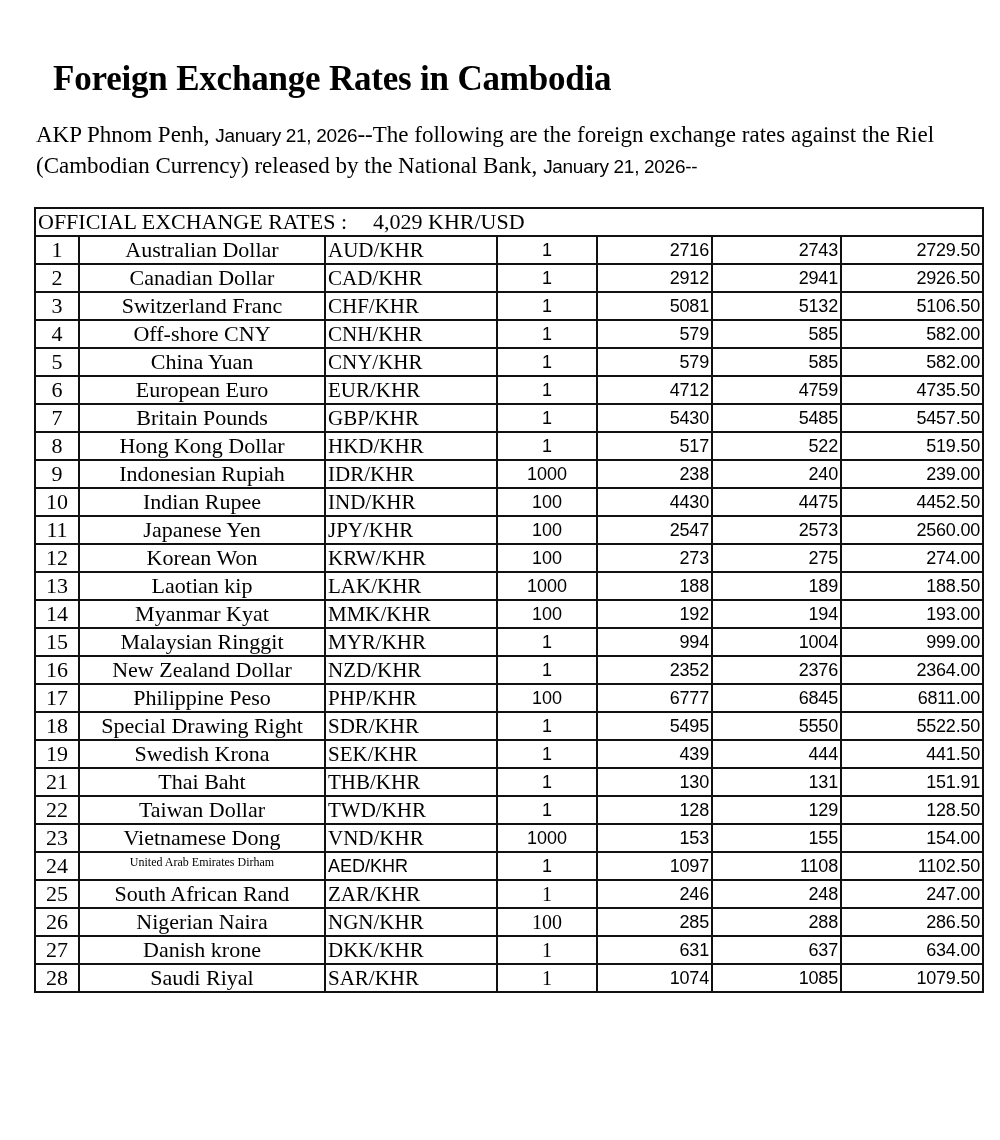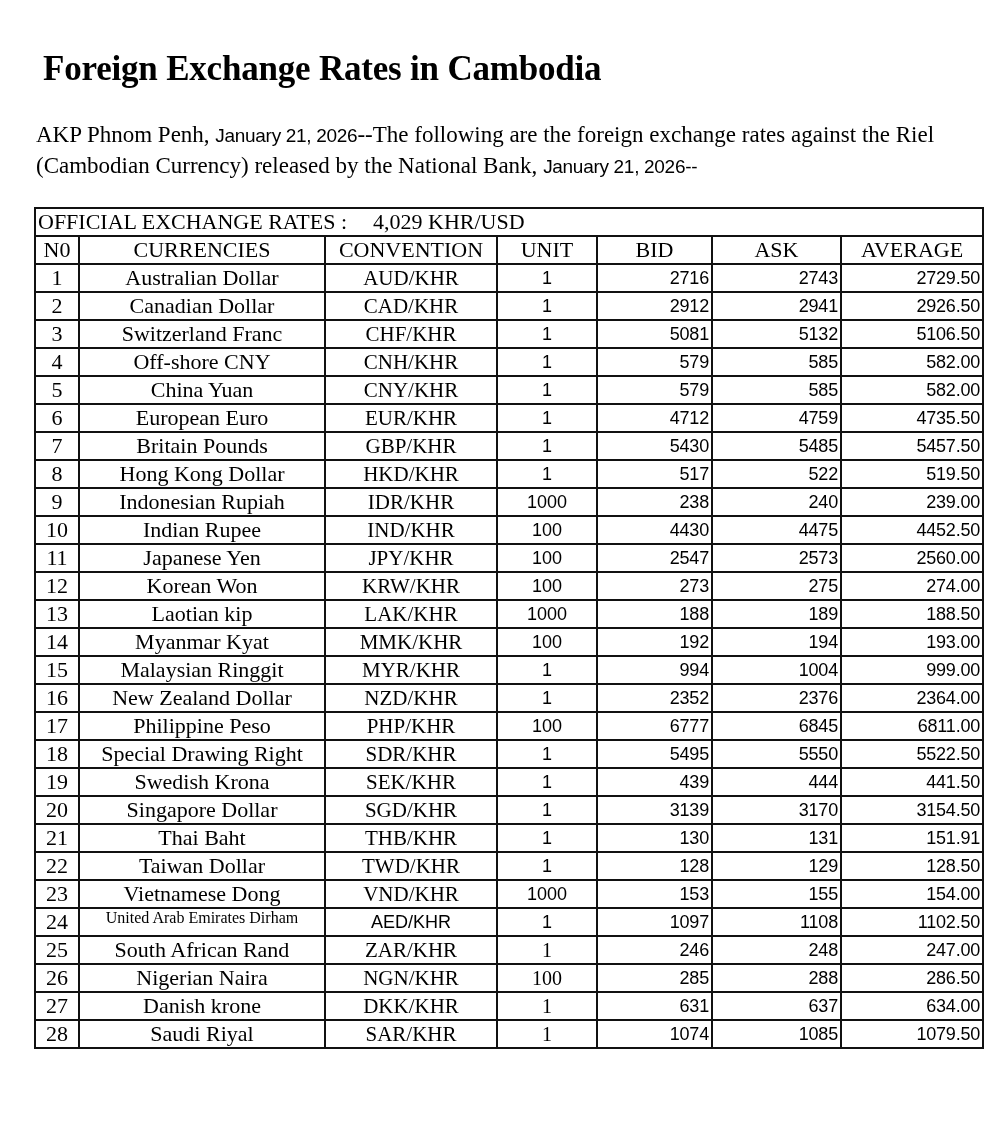--- a/index.html
+++ b/index.html
@@ -12,21 +12,21 @@
       width: 1000px;
       height: 1140px;
       position: relative;
       overflow: hidden;
       font-family: "Liberation Serif", "DejaVu Serif", serif;
     }
     .title {
       position: absolute;
       left: 36px;
       top: 40px;
-      margin: 7px;
+      margin: 17px;
       font-family: "Liberation Serif", serif;
       font-weight: bold;
       font-size: 35px;
       line-height: 44px;
       letter-spacing: -0.2px;
     }
     .intro {
       position: absolute;
       left: 36px;
       top: 120px;
@@ -77,28 +77,28 @@
       font-family: "Liberation Serif", serif;
       font-size: 22px;
       text-align: center;
     }
     td.name {
       font-family: "Liberation Serif", serif;
       font-size: 22px;
       text-align: center;
     }
     td.name.small {
-      font-size: 16px;
+      font-size: 12px;
       line-height: 18px;
       vertical-align: top;
     }
     td.conv {
       font-family: "Liberation Serif", serif;
       font-size: 21px;
-      text-align: center;
+      text-align: left;
     }
     td.conv.sans {
       font-family: "Liberation Sans", sans-serif;
       font-size: 18px;
     }
     td.unit {
       font-family: "Liberation Sans", sans-serif;
       font-size: 18px;
       text-align: center;
     }
@@ -134,29 +134,20 @@
       <col class="c-conv">
       <col class="c-unit">
       <col class="c-bid">
       <col class="c-ask">
       <col class="c-avg">
   </colgroup>
   <thead>
     <tr class="official-row">
       <td colspan="7"><span>OFFICIAL EXCHANGE RATES :</span><span class="rate-value">4,029 KHR/USD</span></td>
     </tr>
-    <tr class="header-row">
-      <th>N0</th>
-      <th>CURRENCIES</th>
-      <th>CONVENTION</th>
-      <th>UNIT</th>
-      <th>BID</th>
-      <th>ASK</th>
-      <th>AVERAGE</th>
-    </tr>
   </thead>
   <tbody id="rates-body">
       <tr>
         <td class="no">1</td>
         <td class="name">Australian Dollar</td>
         <td class="conv">AUD/KHR</td>
         <td class="unit">1</td>
         <td class="num">2716</td>
         <td class="num">2743</td>
         <td class="num">2729.50</td>
@@ -317,29 +308,20 @@
       <tr>
         <td class="no">19</td>
         <td class="name">Swedish Krona</td>
         <td class="conv">SEK/KHR</td>
         <td class="unit">1</td>
         <td class="num">439</td>
         <td class="num">444</td>
         <td class="num">441.50</td>
       </tr>
       <tr>
-        <td class="no">20</td>
-        <td class="name">Singapore Dollar</td>
-        <td class="conv">SGD/KHR</td>
-        <td class="unit">1</td>
-        <td class="num">3139</td>
-        <td class="num">3170</td>
-        <td class="num">3154.50</td>
-      </tr>
-      <tr>
         <td class="no">21</td>
         <td class="name">Thai Baht</td>
         <td class="conv">THB/KHR</td>
         <td class="unit">1</td>
         <td class="num">130</td>
         <td class="num">131</td>
         <td class="num">151.91</td>
       </tr>
       <tr>
         <td class="no">22</td>

